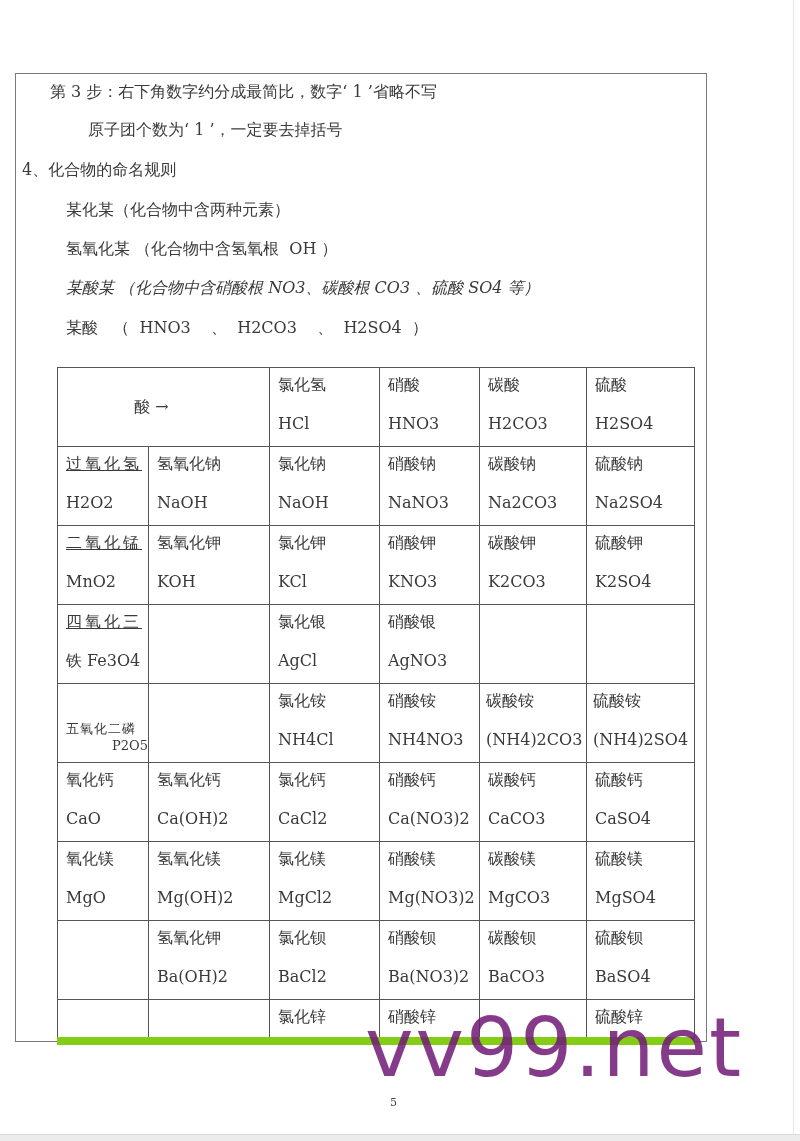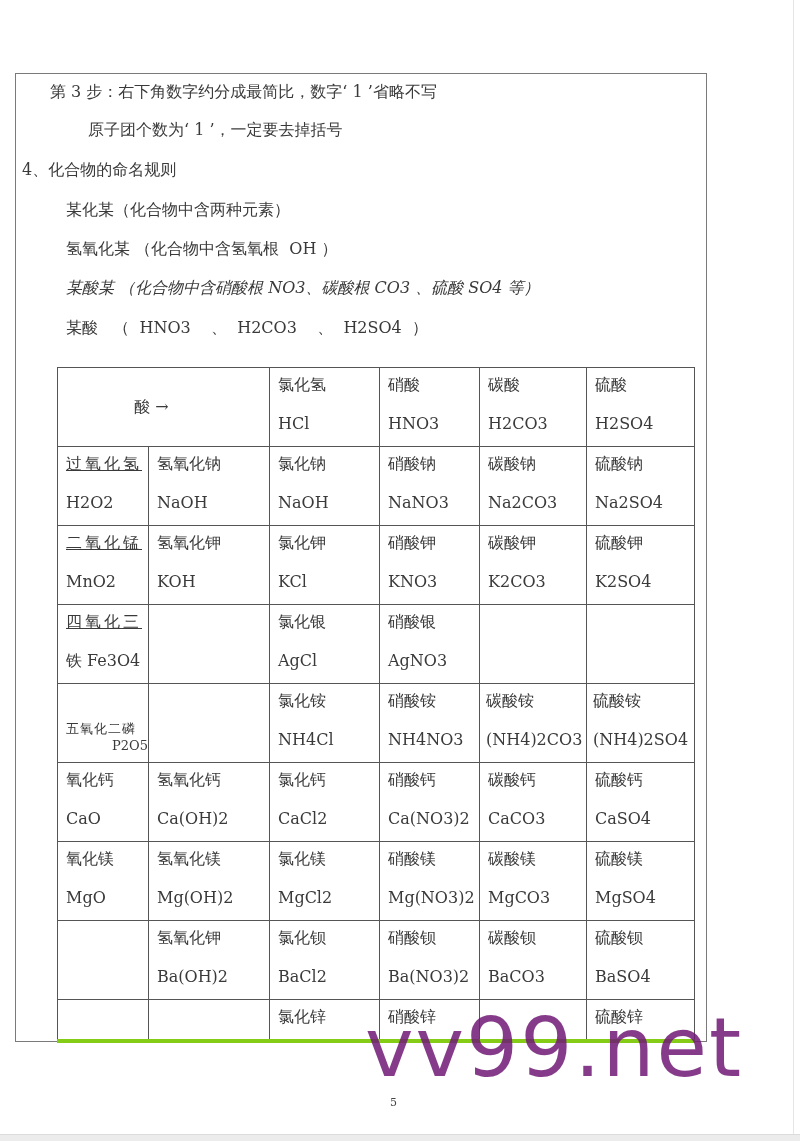--- a/index.html
+++ b/index.html
@@ -27,21 +27,21 @@
     vertical-align:top; padding:0 0 0 8px;
     height:79px; box-sizing:border-box;
   }
   table.compounds td .n { display:block; margin-top:7px; line-height:20px; white-space:nowrap; }
   table.compounds td .f { display:block; margin-top:19px; line-height:20px; white-space:nowrap; }
   td.header-corner { text-align:center; vertical-align:middle !important; padding:0 !important; }
   td.header-corner span { position:relative; left:-12px; }
   .spaced { letter-spacing:3px;text-decoration:underline; }
   td.small-cell .sn { display:block; margin-top:36px; font-size:13px; line-height:17px; white-space:nowrap; letter-spacing:1px; }
   td.small-cell .sf { display:block; font-size:13px; line-height:17px;text-align:right; }
-  tr.last td { height:41px; border-bottom:4px solid #84cc16;margin-top:44px; }
+  tr.last td { height:41px; border-bottom:8px solid #84cc16;margin-top:44px; }
   .watermark {
     position:absolute; left:365px; top:1000px;
     font-family:"DejaVu Sans","Liberation Sans",sans-serif;
     font-weight:normal; font-size:82px; color:#701a75; letter-spacing:2px;
     opacity:0.85; pointer-events:none;
   }
   .page-number { position:absolute; left:390px; top:1096px; font-size:11px; color:#444; }
 </style>
 </head>
 <body>

